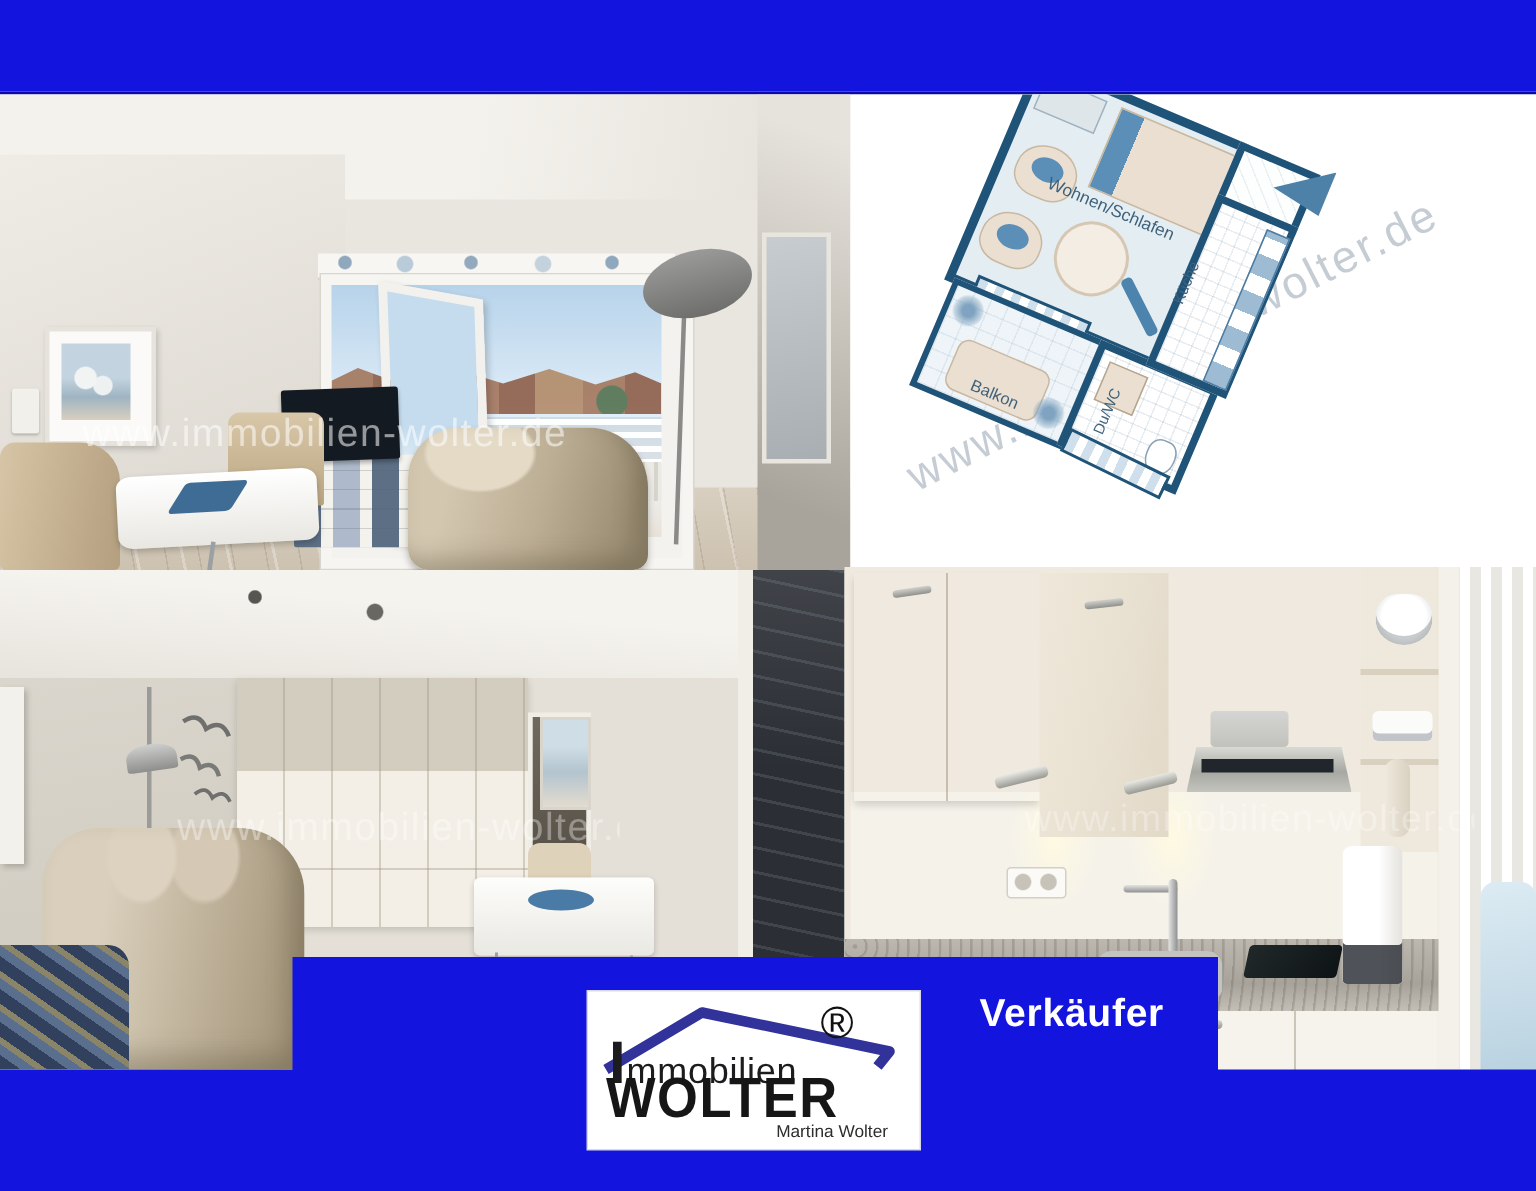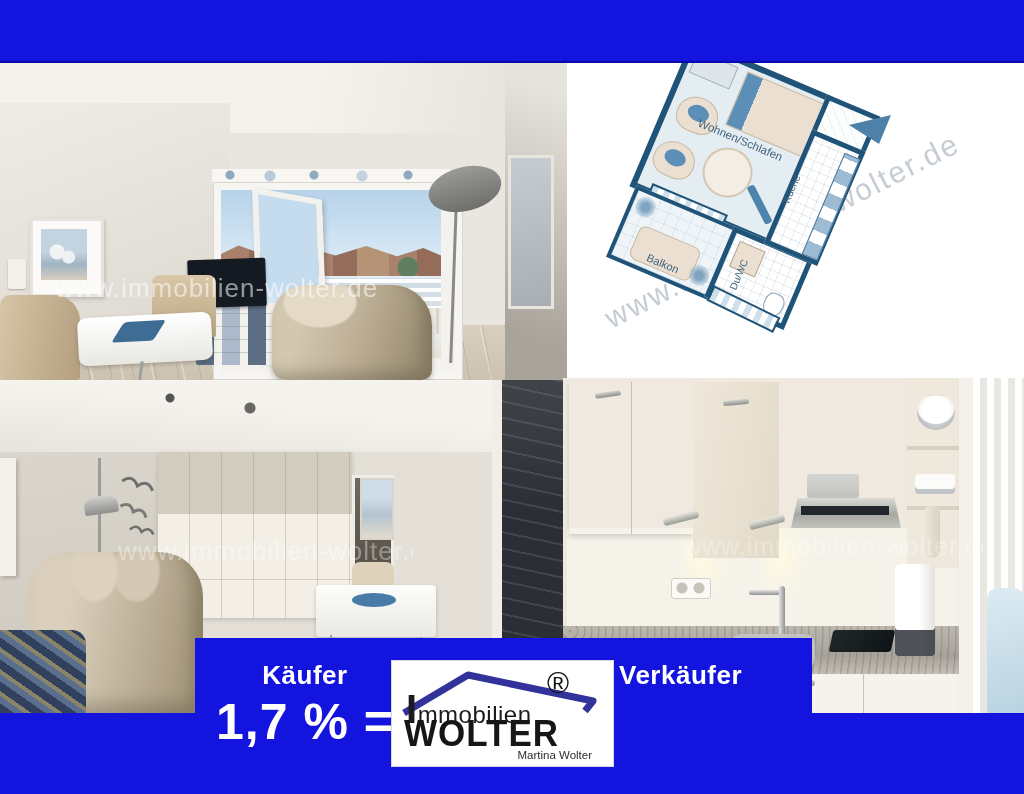--- a/index.html
+++ b/index.html
@@ -223,21 +223,21 @@
     background:repeating-linear-gradient(90deg,#ffffff 0 7px,#e9e7e1 7px 14px),#f6f4ef;}
   .p3-towel{left:424px;top:210px;width:37px;height:128px;border-radius:10px 10px 4px 4px;
     background:linear-gradient(170deg,#dcebf3,#b9d2e0);}
   .p3-wm{left:120px;top:154px;width:300px;overflow:hidden;opacity:.5;font-size:25px;}
 
   
   #bottom-strip{left:0;top:713px;width:1024px;height:81px;background:#1414DF;}
   #banner{left:195px;top:638px;width:617px;height:156px;background:#1414DF;}
   .rate-col{position:absolute;top:0;height:120px;display:flex;flex-direction:column;align-items:center;color:#fff;}
   #buyer-col{left:20px;width:180px;}
-  #seller-col{left:393px;width:185px;gap:24px;}
+  #seller-col{left:427px;width:185px;gap:24px;}
   .rate-label{font-size:26px;font-weight:bold;margin-top:22px;letter-spacing:.5px;}
   .rate-value{font-size:50px;font-weight:bold;margin-top:2px;letter-spacing:1px;white-space:nowrap;}
   #logo-box{left:197px;top:23px;width:221px;height:105px;background:#fff;box-shadow:0 0 0 1px #d8d8e8;}
   #logo-roof{left:0;top:0;}
   #logo-reg{left:155px;top:5px;font-size:30px;color:#111;}
   #logo-immobilien{left:14px;top:26px;font-size:24px;color:#1c1c1e;font-weight:400;letter-spacing:.5px;}
   #logo-immobilien::first-letter{font-size:40px;font-weight:700;}
   #logo-wolter{left:12px;top:50px;font-size:35px;font-weight:900;color:#161616;letter-spacing:1px;
     transform:scaleY(1.08);transform-origin:top left;}
   #logo-owner{left:0;top:88px;width:200px;text-align:right;font-size:11.5px;color:#2d2d2d;}
@@ -377,24 +377,20 @@
     <div class="abs p3-base"></div>
     <div class="abs p3-base-handle"></div>
     <div class="abs p3-doorframe"></div>
     <div class="abs p3-curtain"></div>
     <div class="abs p3-towel"></div>
     <div class="abs wm p3-wm">www.immobilien-wolter.de</div>
   </div>
 
   <div class="abs" id="bottom-strip"></div>
   <div class="abs" id="banner">
-    <div class="rate-col" id="buyer-col">
-      <div class="rate-label">Käufer</div>
-      <div class="rate-value">1,7 % =</div>
-    </div>
     <div class="rate-col" id="seller-col">
       <div class="rate-label">Verkäufer</div>
     </div>
     <div class="abs" id="logo-box">
       <svg class="abs" id="logo-roof" width="221" height="60">
         <path d="M12 52 L76 14 L201 40 L193 50" stroke="#32329B" stroke-width="7" fill="none" stroke-linejoin="round"></path>
       </svg>
       <div class="abs" id="logo-reg">®</div>
       <div class="abs" id="logo-immobilien">Immobilien</div>
       <div class="abs" id="logo-wolter">WOLTER</div>

